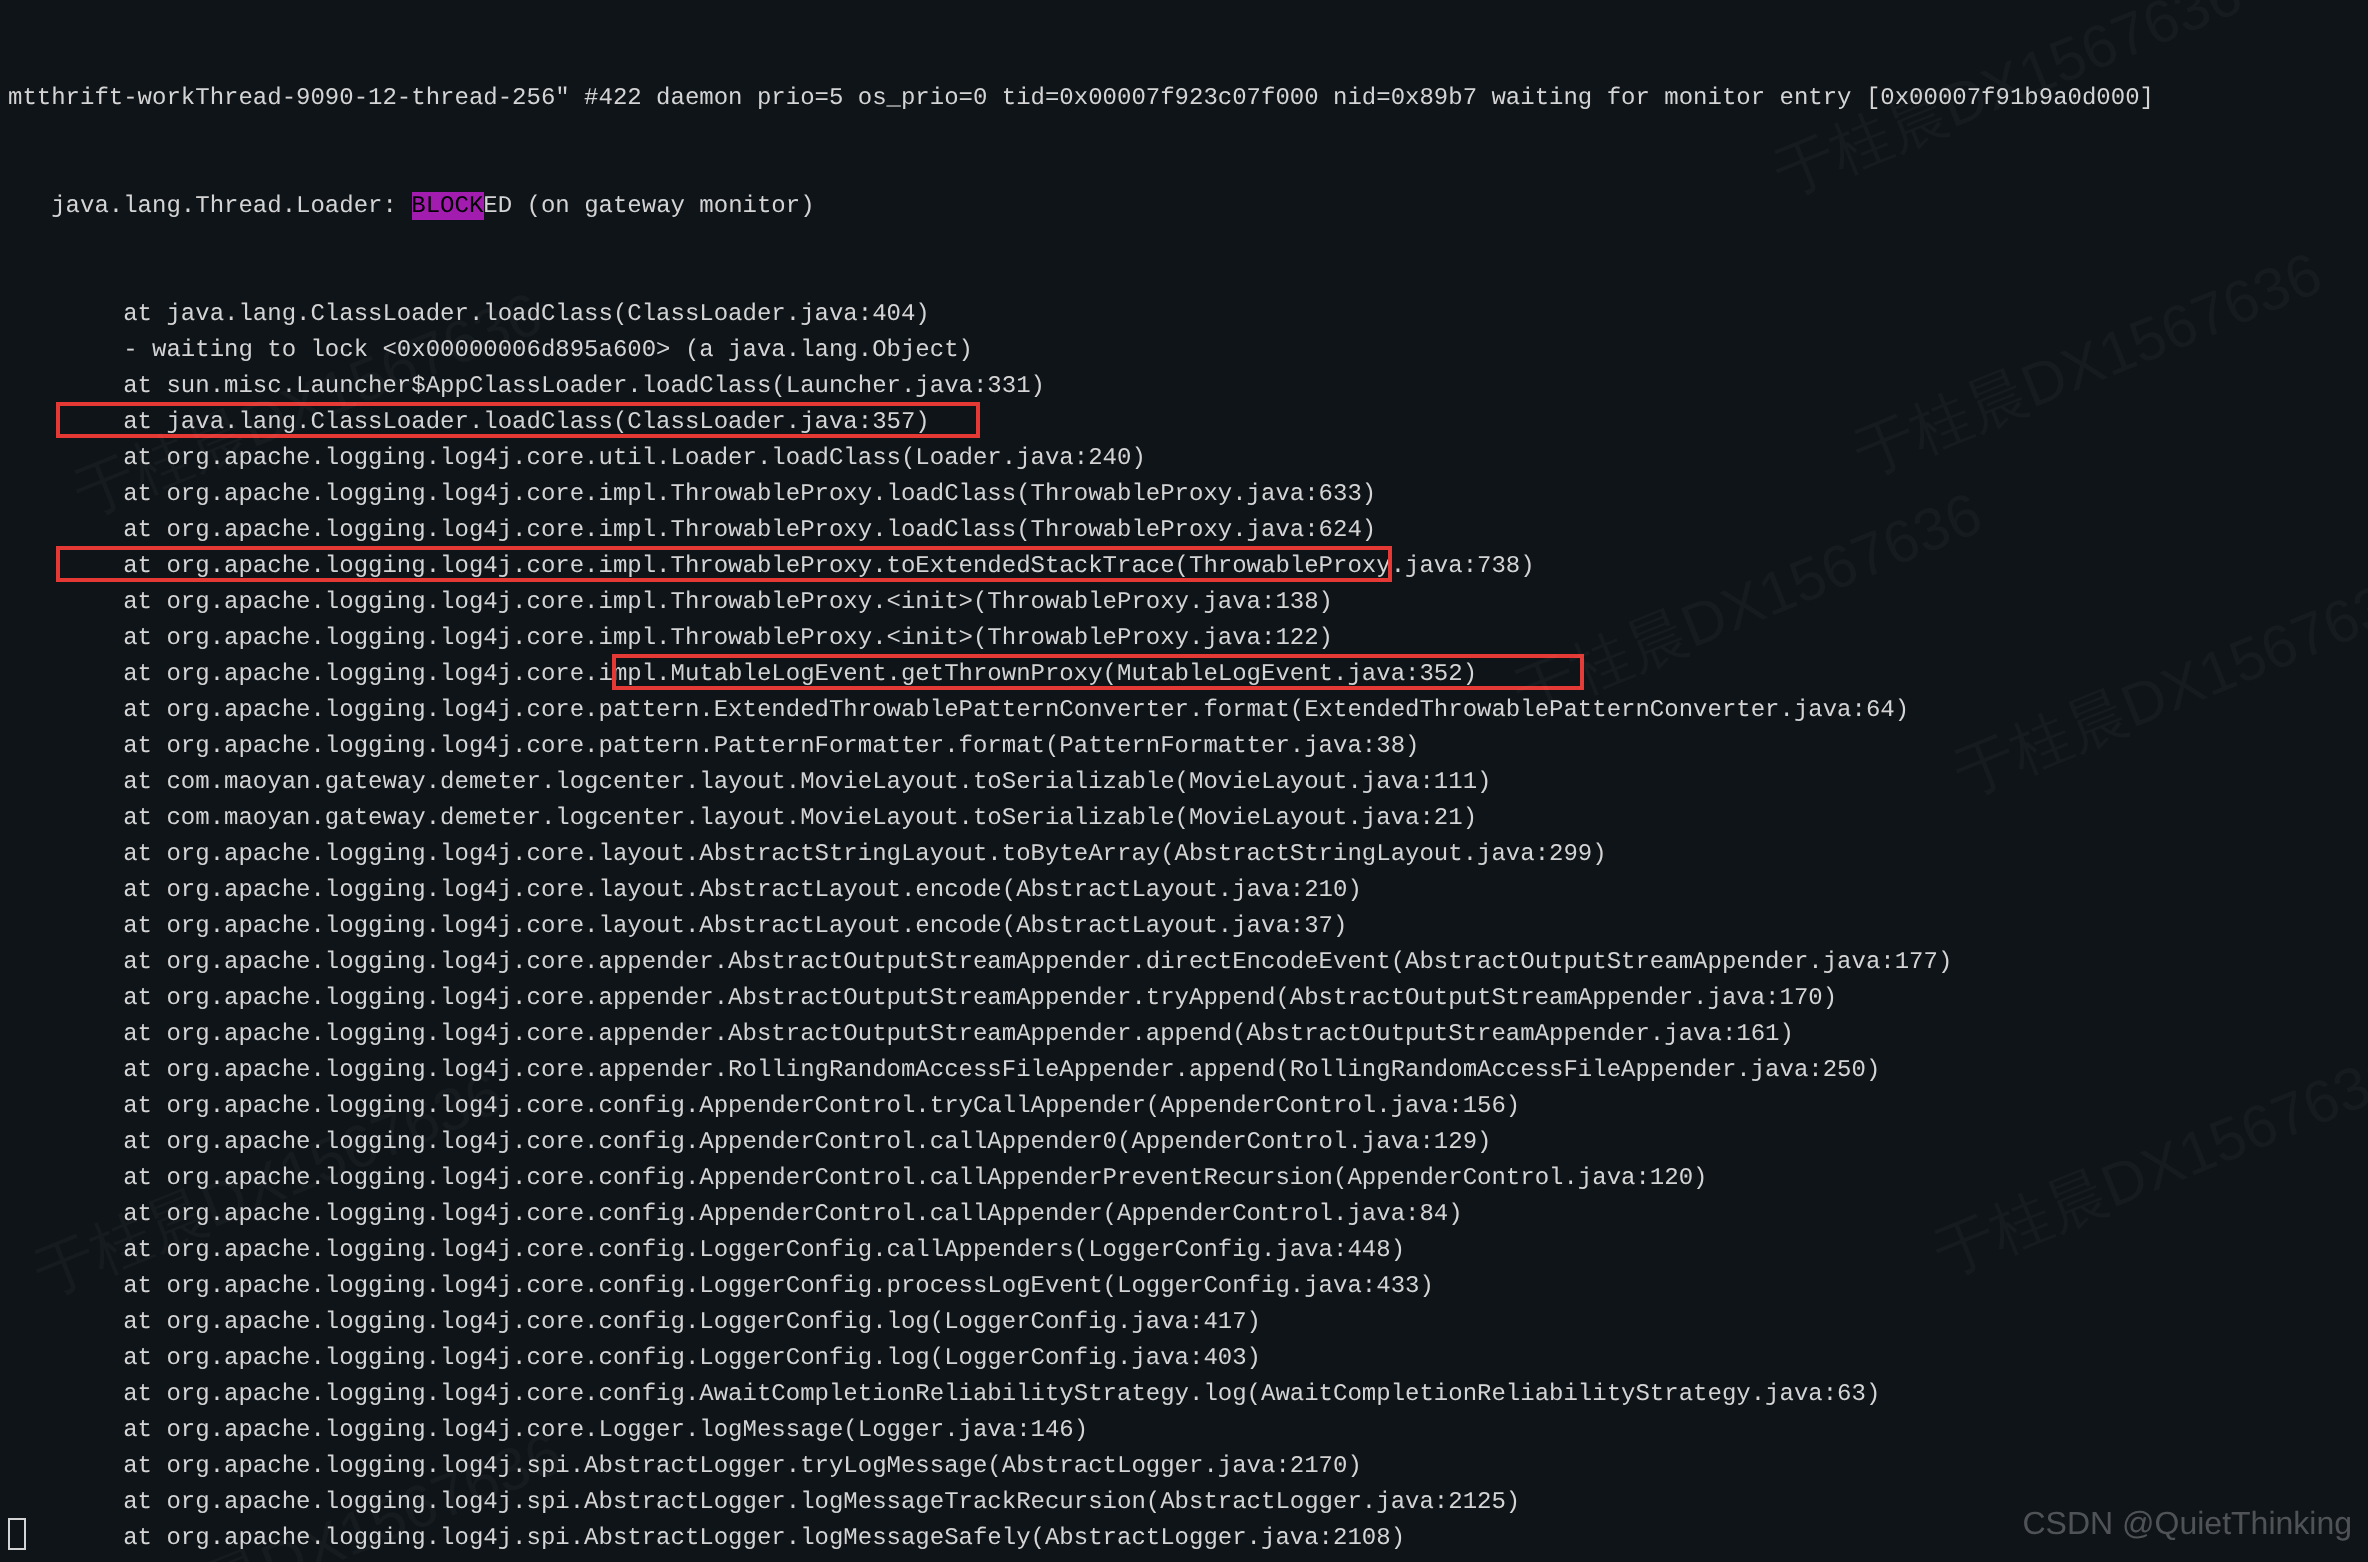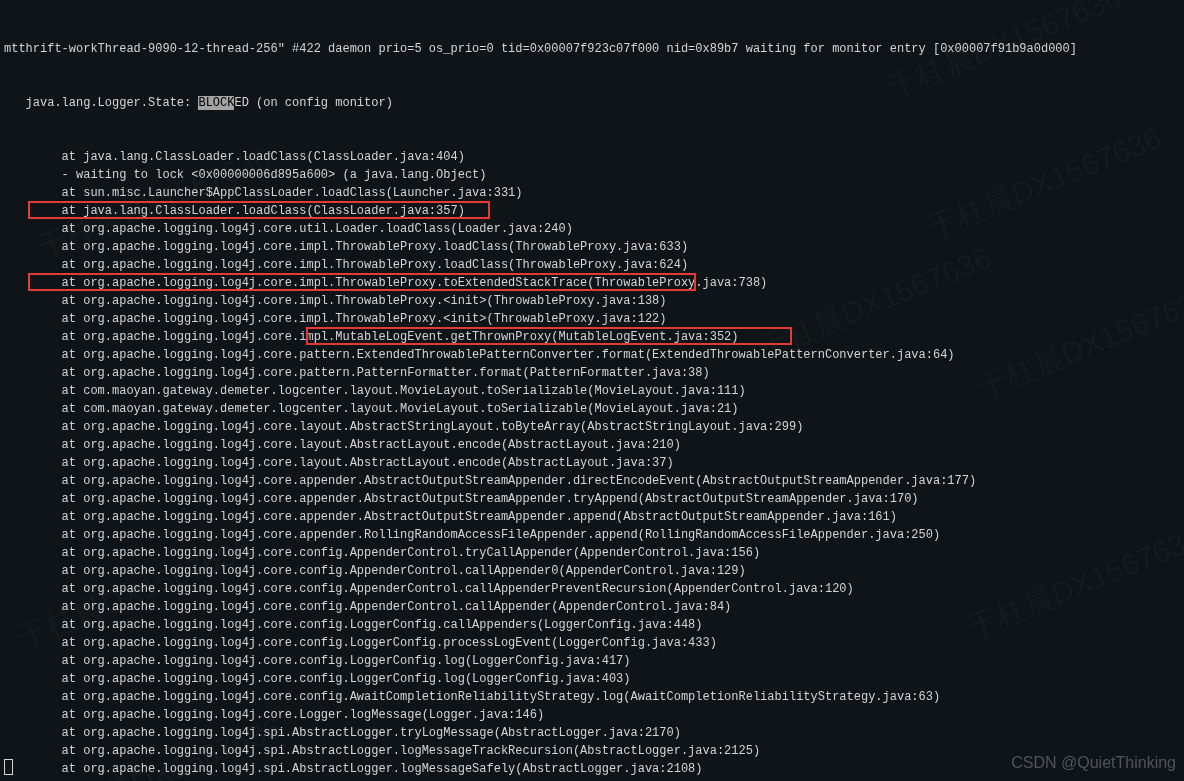--- a/index.html
+++ b/index.html
@@ -17,21 +17,21 @@
   }
   .terminal {
     white-space: pre;
     position: relative;
   }
   .line {
     display: block;
     position: relative;
   }
   .highlight-block {
-    background: #a3a3a3;
+    background: #a21caf;
     color: #000000;
   }
   .redbox {
     border: 2px solid #e53935;
     position: absolute;
     pointer-events: none;
   }
   .cursor-box {
     position: absolute;
     left: 4px;
@@ -64,21 +64,21 @@
     color: rgba(200,200,200,0.35);
     font-family: sans-serif;
     font-size: 16px;
   }
 </style>
 </head>
 <body>
 
 <div class="terminal" id="term">
   <span class="line">mtthrift-workThread-9090-12-thread-256" #422 daemon prio=5 os_prio=0 tid=0x00007f923c07f000 nid=0x89b7 waiting for monitor entry [0x00007f91b9a0d000]</span>
-  <span class="line"><span>   java.lang.Logger.State: </span><span class="highlight-block">BLOCK</span><span>ED (on config monitor)</span></span>
+  <span class="line"><span>   java.lang.Thread.Loader: </span><span class="highlight-block">BLOCK</span><span>ED (on gateway monitor)</span></span>
   <div id="stack"><span class="line">        at java.lang.ClassLoader.loadClass(ClassLoader.java:404)</span><span class="line">        - waiting to lock &lt;0x00000006d895a600&gt; (a java.lang.Object)</span><span class="line">        at sun.misc.Launcher$AppClassLoader.loadClass(Launcher.java:331)</span><span class="line">        at java.lang.ClassLoader.loadClass(ClassLoader.java:357)</span><span class="line">        at org.apache.logging.log4j.core.util.Loader.loadClass(Loader.java:240)</span><span class="line">        at org.apache.logging.log4j.core.impl.ThrowableProxy.loadClass(ThrowableProxy.java:633)</span><span class="line">        at org.apache.logging.log4j.core.impl.ThrowableProxy.loadClass(ThrowableProxy.java:624)</span><span class="line">        at org.apache.logging.log4j.core.impl.ThrowableProxy.toExtendedStackTrace(ThrowableProxy.java:738)</span><span class="line">        at org.apache.logging.log4j.core.impl.ThrowableProxy.&lt;init&gt;(ThrowableProxy.java:138)</span><span class="line">        at org.apache.logging.log4j.core.impl.ThrowableProxy.&lt;init&gt;(ThrowableProxy.java:122)</span><span class="line">        at org.apache.logging.log4j.core.impl.MutableLogEvent.getThrownProxy(MutableLogEvent.java:352)</span><span class="line">        at org.apache.logging.log4j.core.pattern.ExtendedThrowablePatternConverter.format(ExtendedThrowablePatternConverter.java:64)</span><span class="line">        at org.apache.logging.log4j.core.pattern.PatternFormatter.format(PatternFormatter.java:38)</span><span class="line">        at com.maoyan.gateway.demeter.logcenter.layout.MovieLayout.toSerializable(MovieLayout.java:111)</span><span class="line">        at com.maoyan.gateway.demeter.logcenter.layout.MovieLayout.toSerializable(MovieLayout.java:21)</span><span class="line">        at org.apache.logging.log4j.core.layout.AbstractStringLayout.toByteArray(AbstractStringLayout.java:299)</span><span class="line">        at org.apache.logging.log4j.core.layout.AbstractLayout.encode(AbstractLayout.java:210)</span><span class="line">        at org.apache.logging.log4j.core.layout.AbstractLayout.encode(AbstractLayout.java:37)</span><span class="line">        at org.apache.logging.log4j.core.appender.AbstractOutputStreamAppender.directEncodeEvent(AbstractOutputStreamAppender.java:177)</span><span class="line">        at org.apache.logging.log4j.core.appender.AbstractOutputStreamAppender.tryAppend(AbstractOutputStreamAppender.java:170)</span><span class="line">        at org.apache.logging.log4j.core.appender.AbstractOutputStreamAppender.append(AbstractOutputStreamAppender.java:161)</span><span class="line">        at org.apache.logging.log4j.core.appender.RollingRandomAccessFileAppender.append(RollingRandomAccessFileAppender.java:250)</span><span class="line">        at org.apache.logging.log4j.core.config.AppenderControl.tryCallAppender(AppenderControl.java:156)</span><span class="line">        at org.apache.logging.log4j.core.config.AppenderControl.callAppender0(AppenderControl.java:129)</span><span class="line">        at org.apache.logging.log4j.core.config.AppenderControl.callAppenderPreventRecursion(AppenderControl.java:120)</span><span class="line">        at org.apache.logging.log4j.core.config.AppenderControl.callAppender(AppenderControl.java:84)</span><span class="line">        at org.apache.logging.log4j.core.config.LoggerConfig.callAppenders(LoggerConfig.java:448)</span><span class="line">        at org.apache.logging.log4j.core.config.LoggerConfig.processLogEvent(LoggerConfig.java:433)</span><span class="line">        at org.apache.logging.log4j.core.config.LoggerConfig.log(LoggerConfig.java:417)</span><span class="line">        at org.apache.logging.log4j.core.config.LoggerConfig.log(LoggerConfig.java:403)</span><span class="line">        at org.apache.logging.log4j.core.config.AwaitCompletionReliabilityStrategy.log(AwaitCompletionReliabilityStrategy.java:63)</span><span class="line">        at org.apache.logging.log4j.core.Logger.logMessage(Logger.java:146)</span><span class="line">        at org.apache.logging.log4j.spi.AbstractLogger.tryLogMessage(AbstractLogger.java:2170)</span><span class="line">        at org.apache.logging.log4j.spi.AbstractLogger.logMessageTrackRecursion(AbstractLogger.java:2125)</span><span class="line">        at org.apache.logging.log4j.spi.AbstractLogger.logMessageSafely(AbstractLogger.java:2108)</span><span class="line">        at org.apache.logging.log4j.spi.AbstractLogger.logMessage(AbstractLogger.java:2025)</span></div>
 <div class="redbox" style="left: 24px; top: 197px; width: 462px; height: 18px;"></div><div class="redbox" style="left: 24px; top: 269px; width: 668px; height: 18px;"></div><div class="redbox" style="left: 302px; top: 323px; width: 486px; height: 18px;"></div></div>
 
 <div class="cursor-box"></div>
 
 <div class="watermark wm1">于桂晨DX1567636</div>
 <div class="watermark wm2">于桂晨DX1567636</div>
 <div class="watermark wm3">于桂晨DX1567636</div>
 <div class="watermark wm4">于桂晨DX1567636</div>
 <div class="watermark wm5">于桂晨DX1567636</div>

